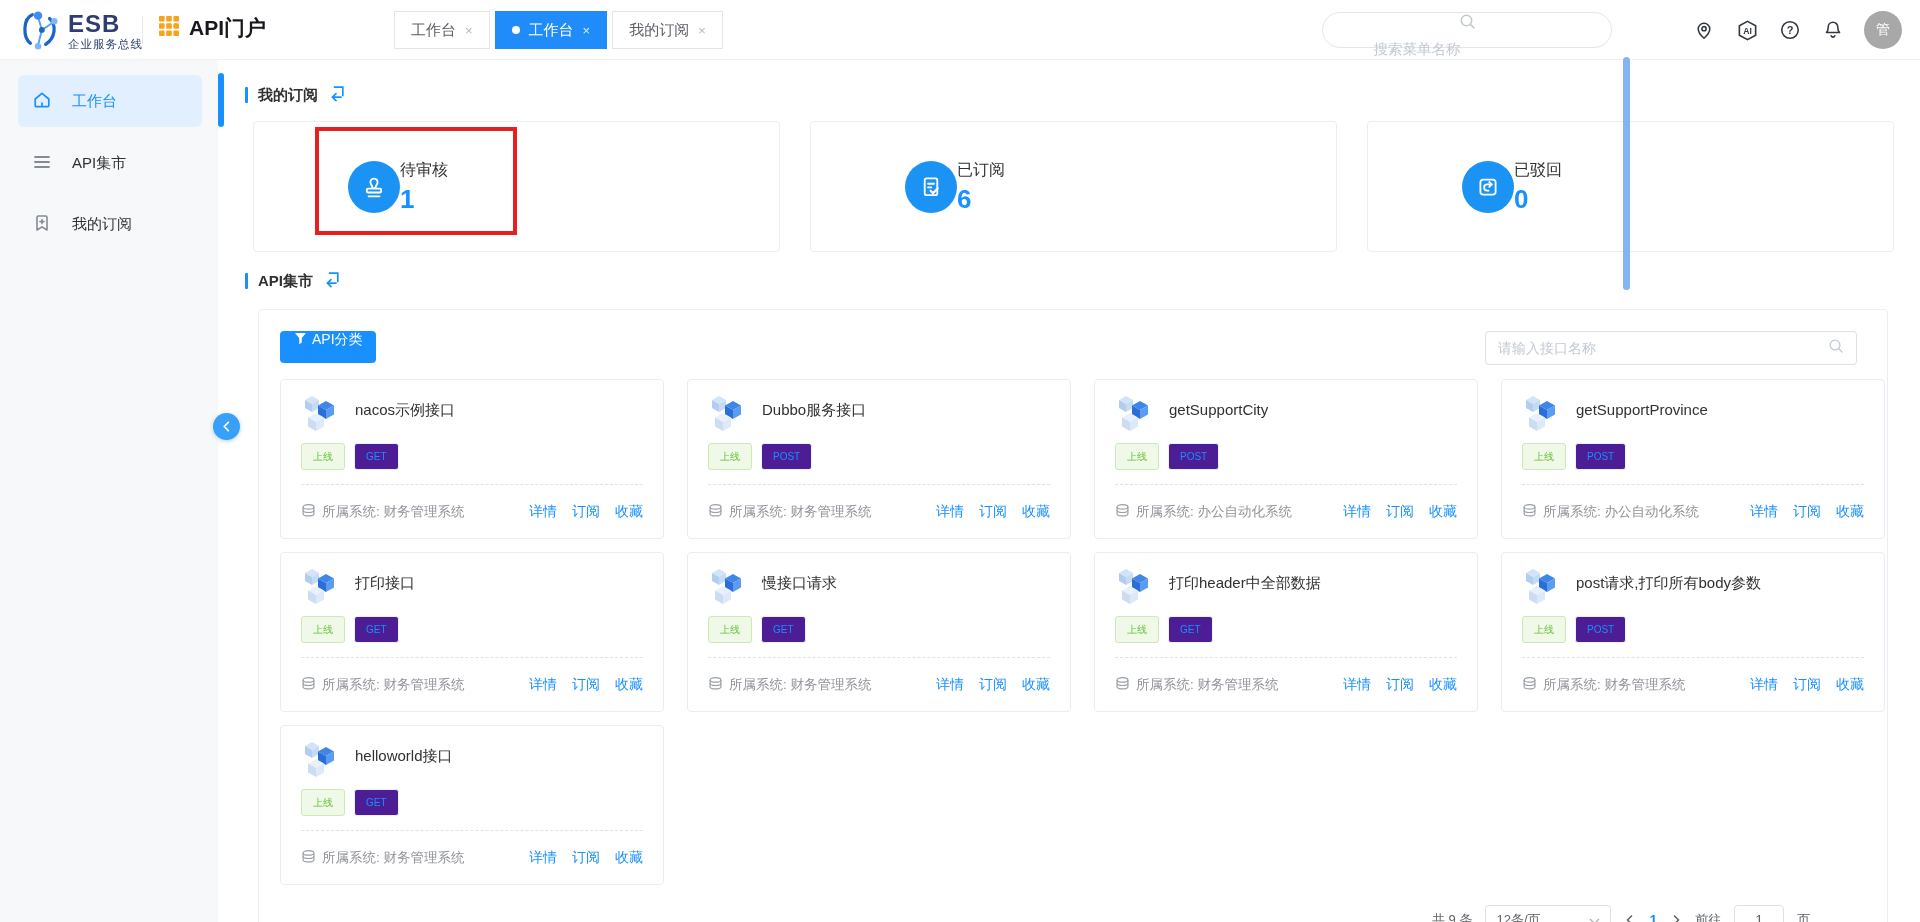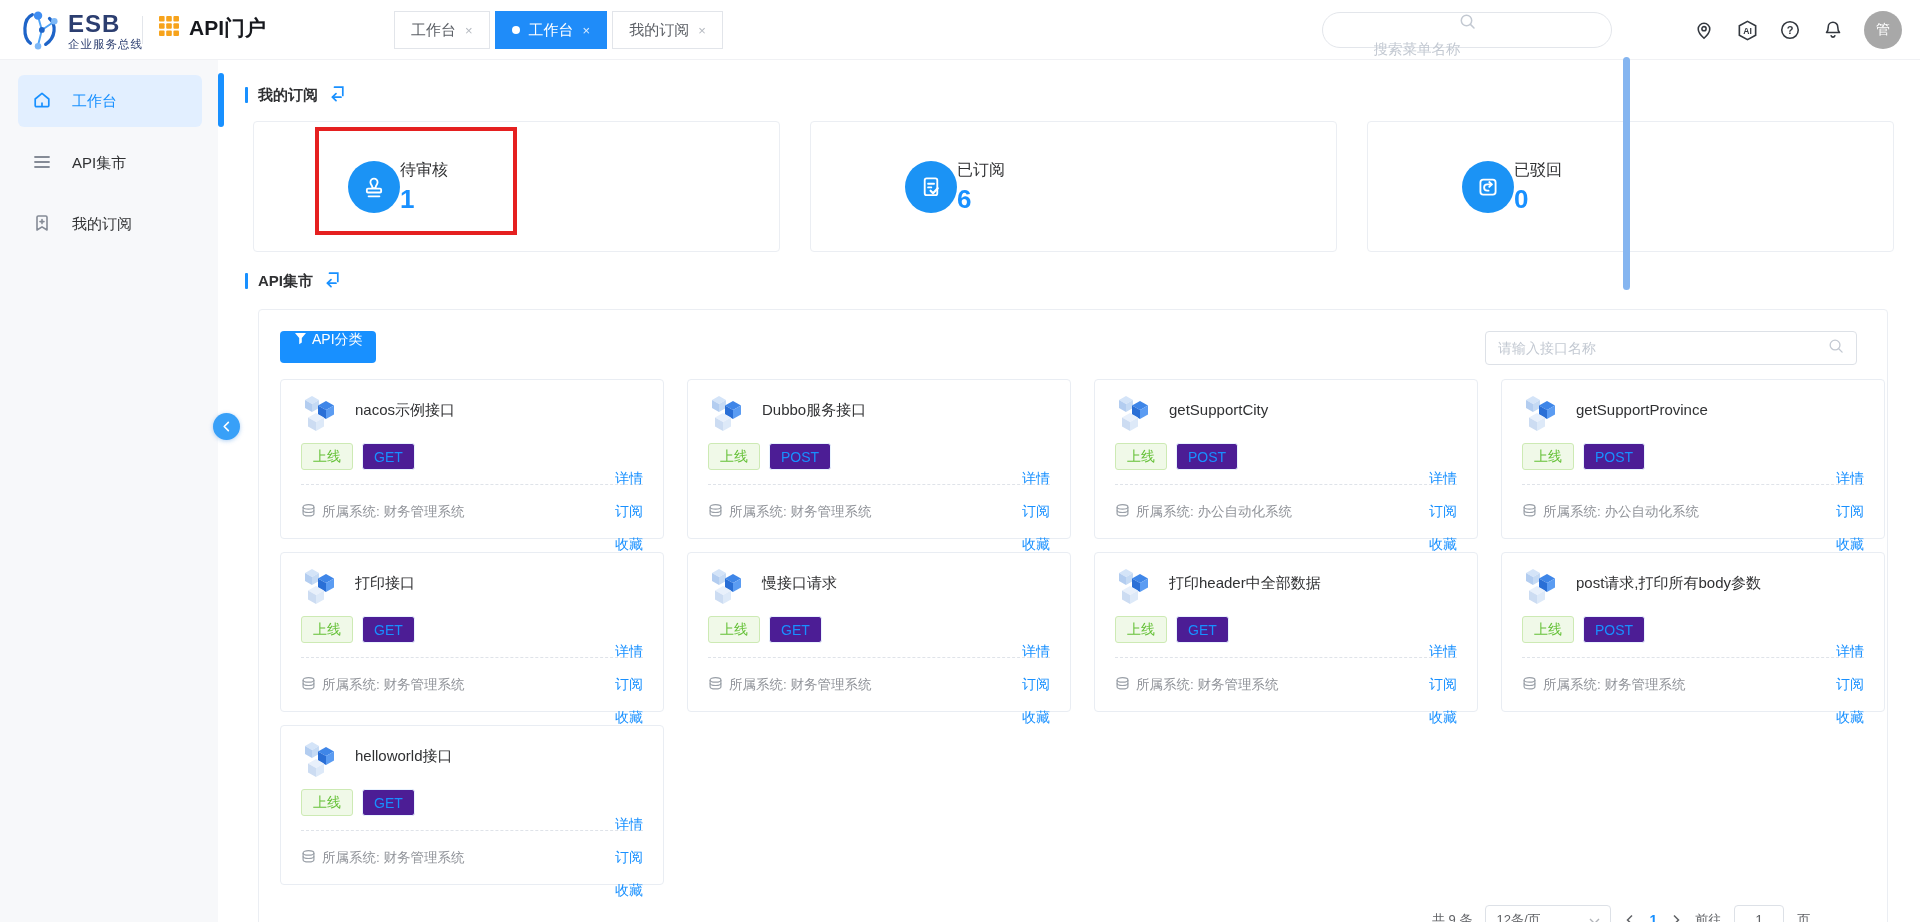--- a/index.html
+++ b/index.html
@@ -75,28 +75,28 @@
   .api-search input { border:none; outline:none; flex:1; font-size:14px; color:#333; }
   .api-search input::placeholder { color:#c3c9d2; }
 
   .card-grid { position:absolute; left:21px; top:69px; width:1596px; display:grid;
                grid-template-columns:repeat(4,384px); column-gap:23px; row-gap:13px; }
   .api-card { position:relative; width:384px; height:160px; background:#fff; border:1px solid #e9edf3;
               border-radius:4px; }
   .api-card .cube { position:absolute; left:18px; top:13px; }
   .api-card .name { position:absolute; left:74px; top:21px; font-size:15px; color:#303133; }
   .tag-row { position:absolute; left:20px; top:63px; display:flex; gap:9px; }
-  .tag { height:27px; display:flex; align-items:center; padding:0 11px; border-radius:3px; font-size:14px; }
+  .tag { height:27px; display:flex; align-items:center; padding:0 11px; border-radius:3px; font-size:10px; }
   .tag.status { color:#67c23a; background:#f0f9e8; border:1px solid #cdeab4; }
   .tag.method { color:#1890ff; background:#4c1d95; border:1px solid #e8f3ff; }
   .card-divider { position:absolute; left:20px; right:20px; top:104px; border-top:1px dashed #dfe3e9; }
   .card-footer { position:absolute; left:20px; right:20px; top:112px; height:40px; display:flex;
                  align-items:center; justify-content:space-between; }
   .card-system { display:flex; align-items:center; gap:6px; font-size:13.5px; color:#909399; }
-  .card-links { display:flex; gap:15px;flex-direction:column; }
+  .card-links { display:flex; gap:15px; }
   .card-link { font-size:14px; color:#1890ff; cursor:pointer; }
 
   .pagination { position:absolute; left:1214px; top:842px; height:36px; display:flex; align-items:center;
                 gap:13px; font-size:13px; color:#606266; z-index:8; }
   .page-select { width:126px; height:30px; border:1px solid #dde1e7; border-radius:4px; display:flex;
                  align-items:center; justify-content:space-between; padding:0 10px; cursor:pointer; }
   .page-chev { display:flex; align-items:center; cursor:pointer; }
   .page-num { color:#1890ff; font-weight:700; font-size:14px; cursor:pointer; }
   .goto-input { width:50px; height:30px; border:1px solid #dde1e7; border-radius:4px; text-align:center;
                 font-size:14px; color:#606266; outline:none; }

